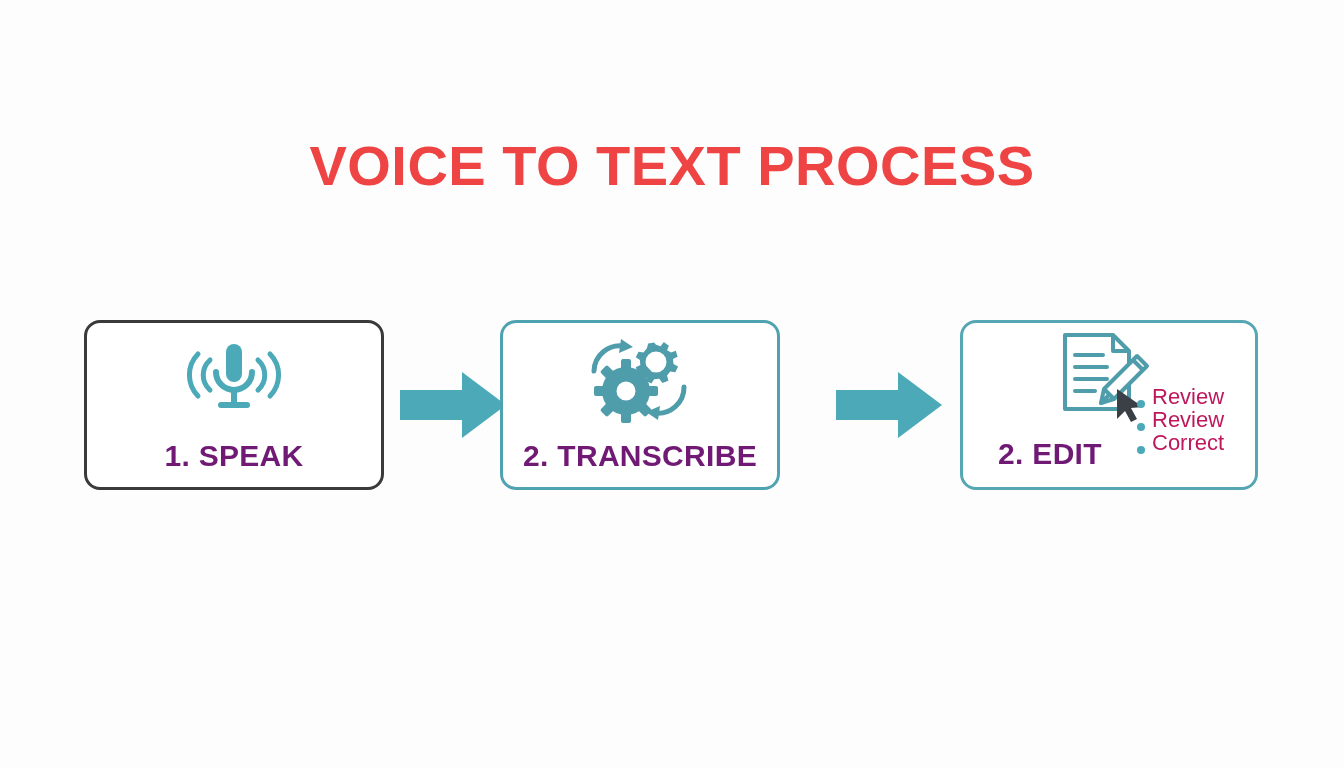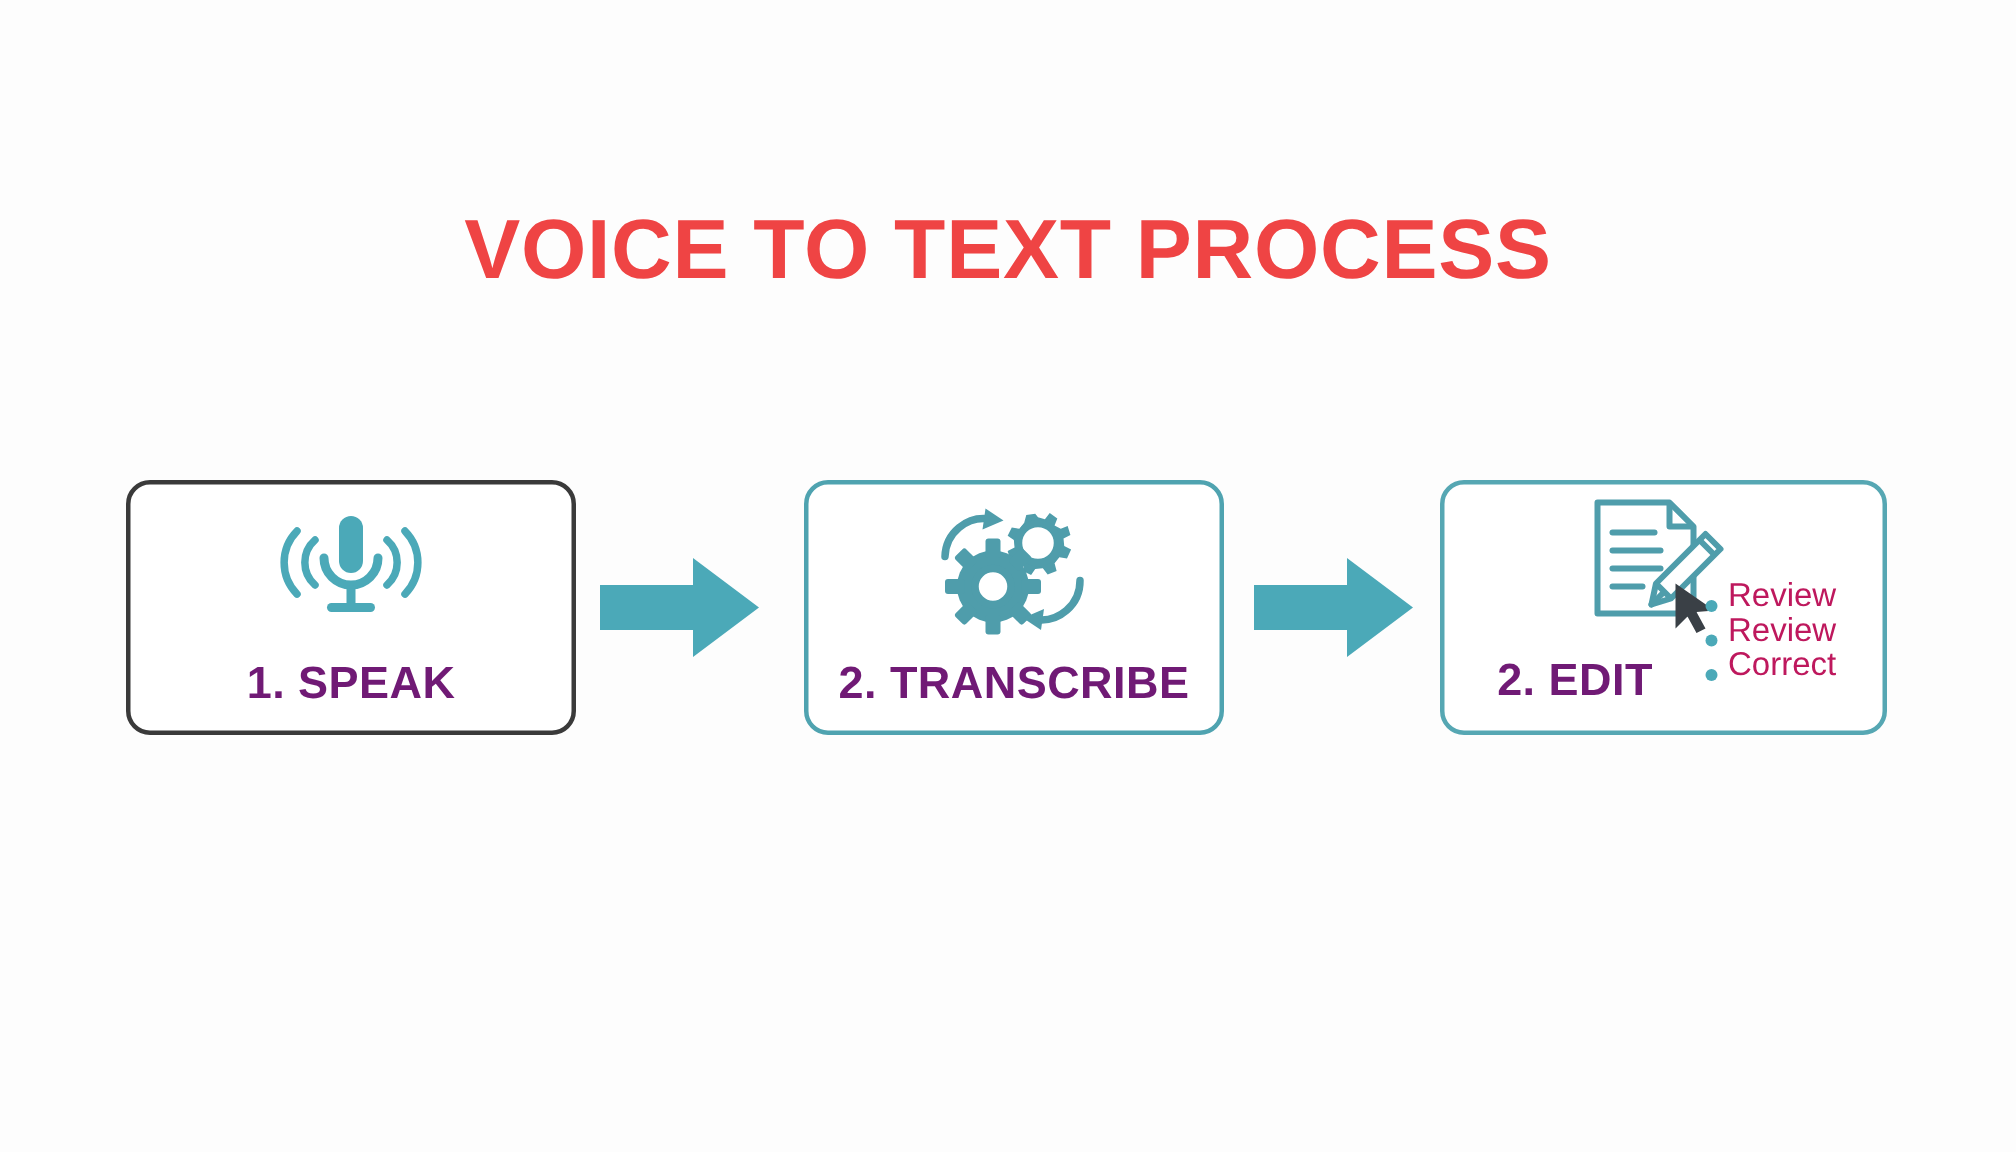--- a/index.html
+++ b/index.html
@@ -53,21 +53,21 @@
     border-radius: 16px;
     background: #ffffff;
     box-sizing: border-box;
   }
   .card-1 {
     left: 84px;
     width: 300px;
     border: 3px solid #3a3a3a;
   }
   .card-2 {
-    left: 536px;
+    left: 500px;
     width: 280px;
     border: 3px solid #4fa3b0;
   }
   .card-3 {
     left: 960px;
     width: 298px;
     border: 3px solid #56a7b3;
   }
 
   .card-inner {

